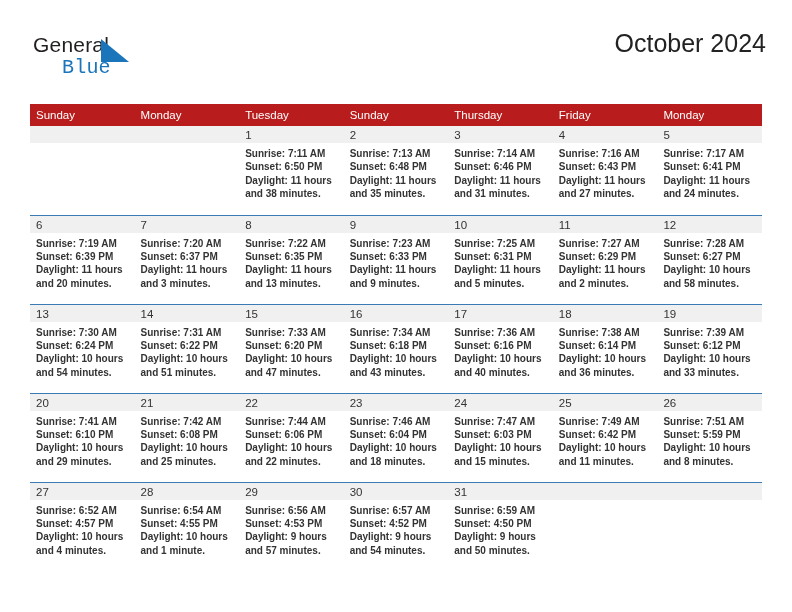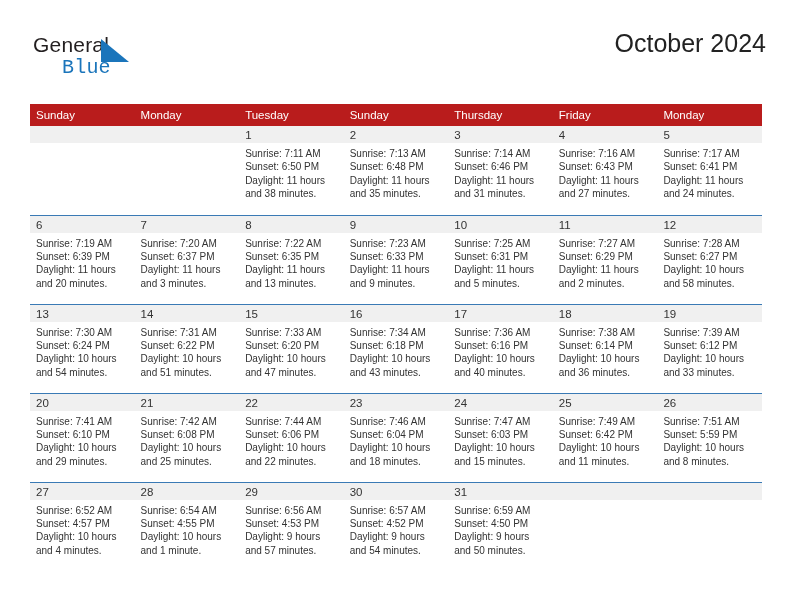--- a/index.html
+++ b/index.html
@@ -129,20 +129,21 @@
     line-height: 16px;
   }
   .cell-empty .daynum-band {
     background: #f0f0f0;
   }
   .cell-body {
     padding: 4px 5px 0 6px;
     font-size: 10px;
     line-height: 13.4px;
     color: #333333;
+    font-weight: bold;
   }
   .cell-body div {
     white-space: nowrap;
   }
 </style>
 </head>
 <body>
 
 <div class="page">
 

